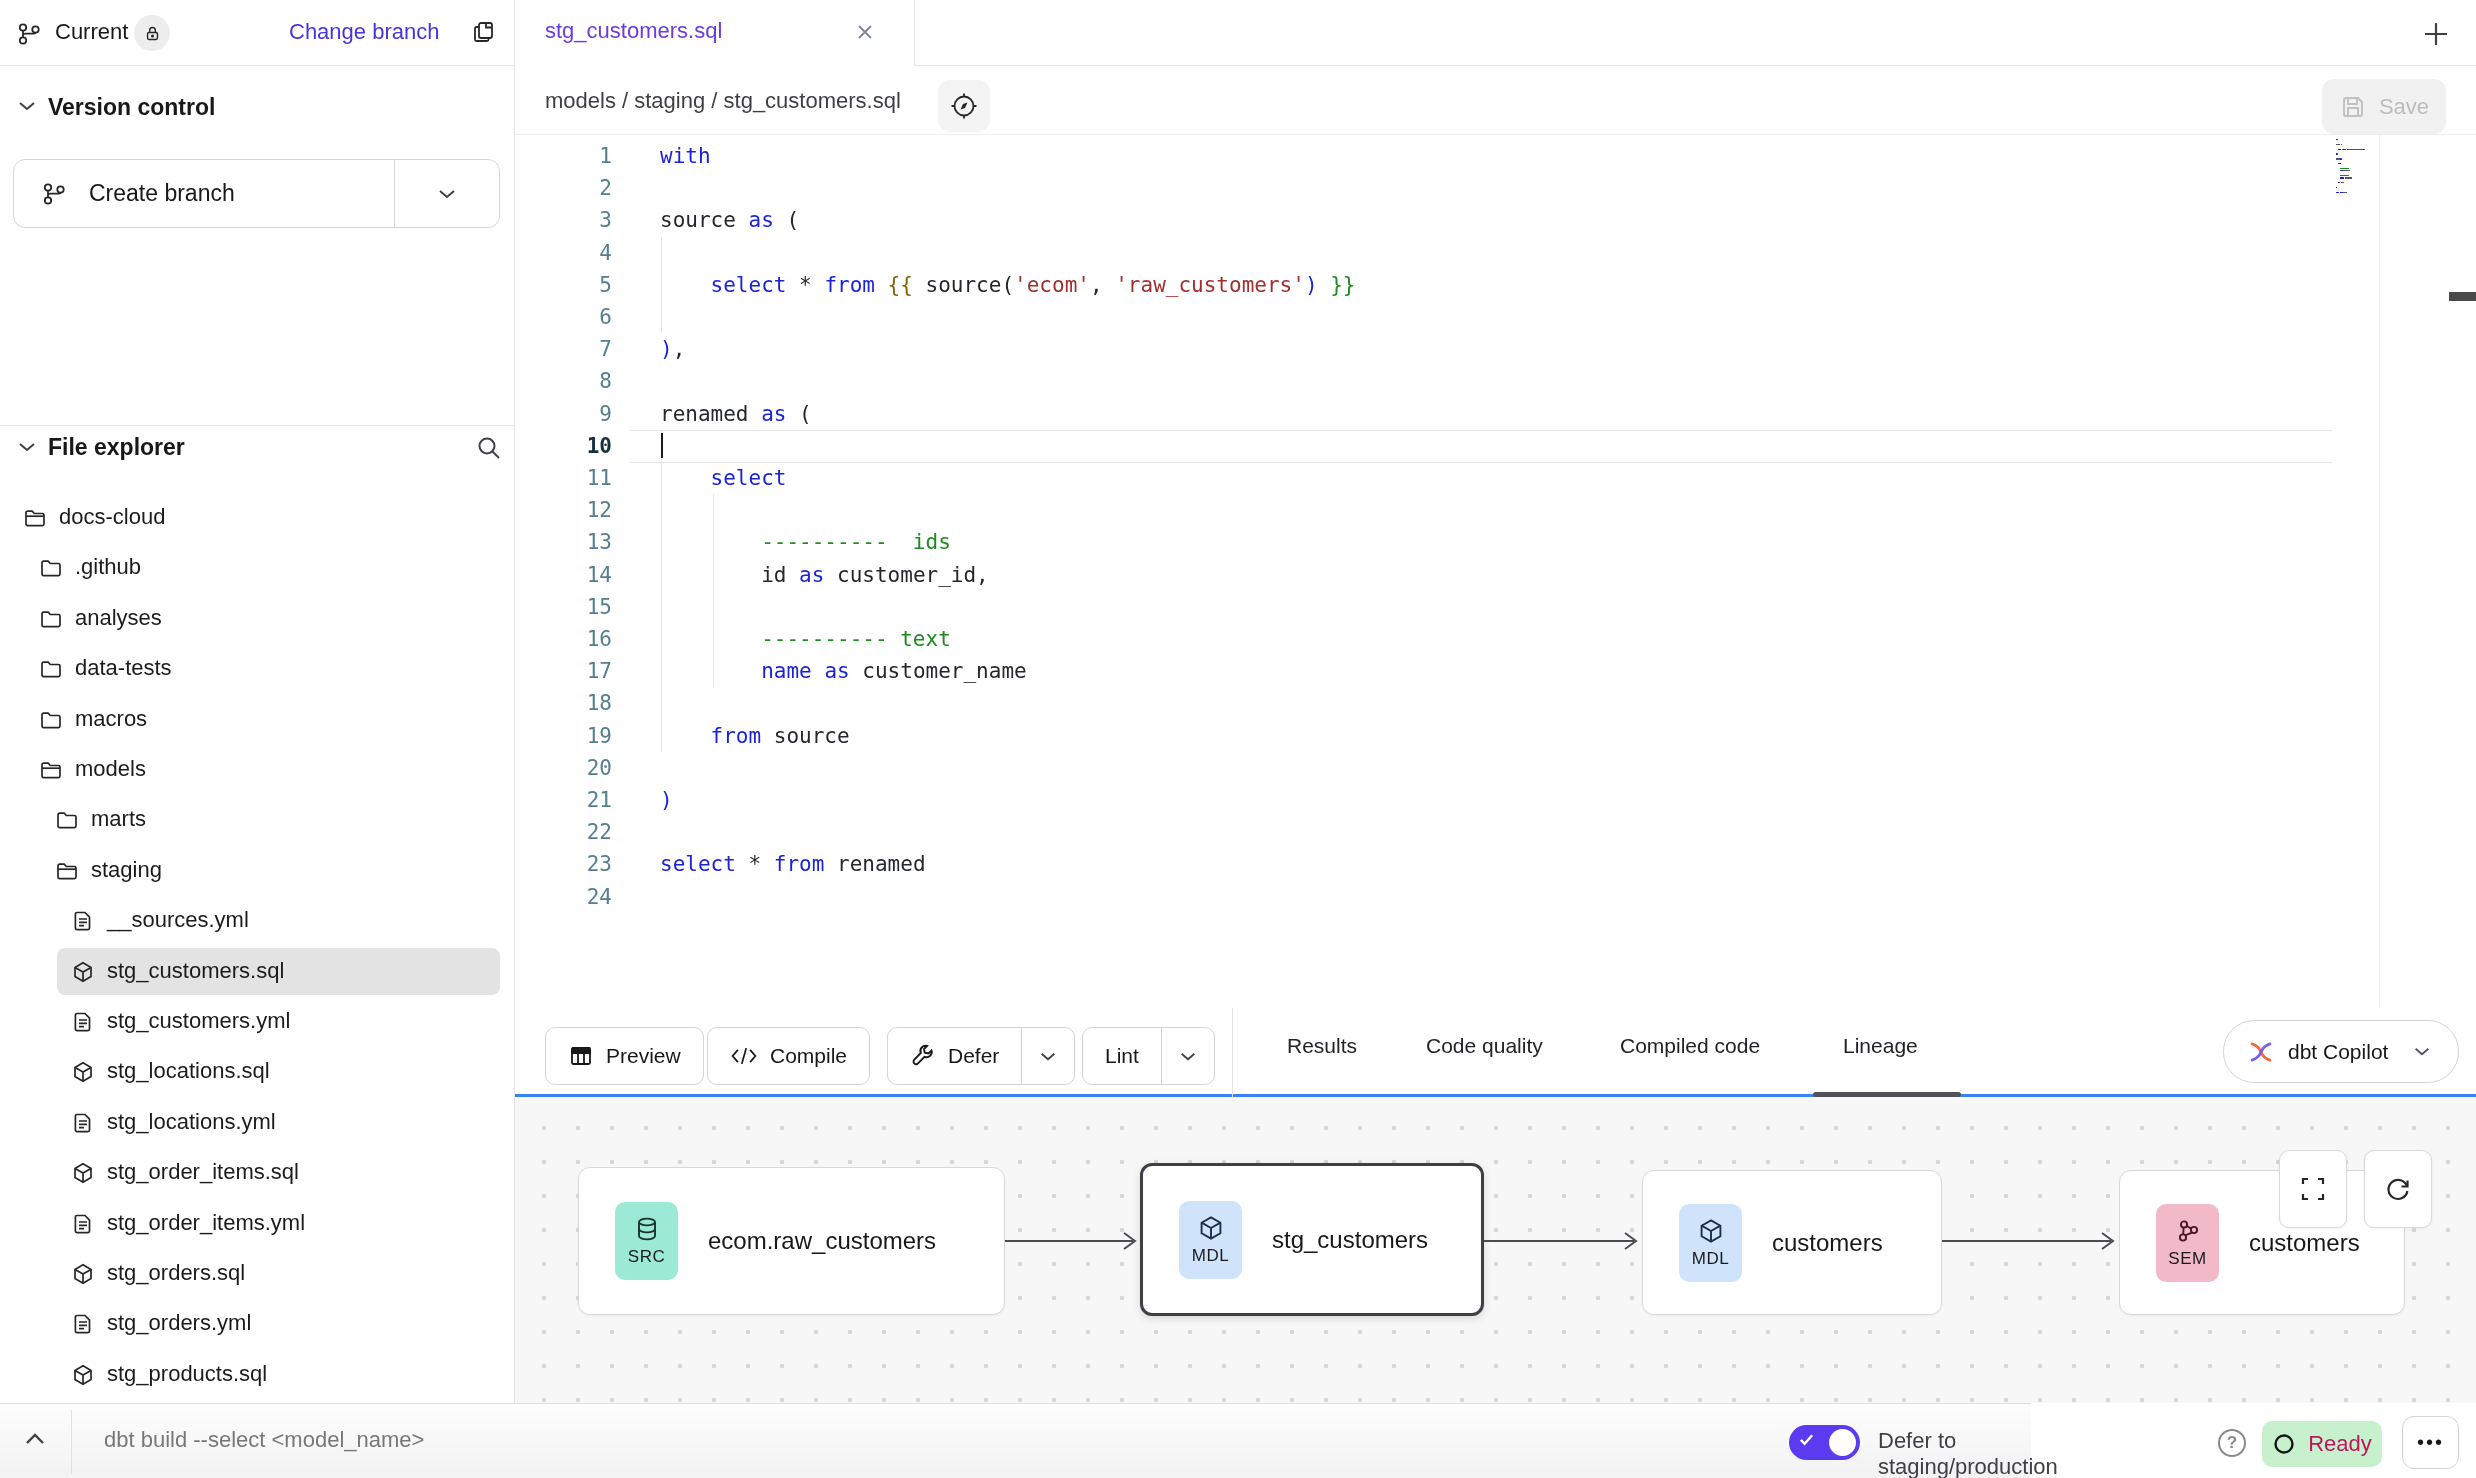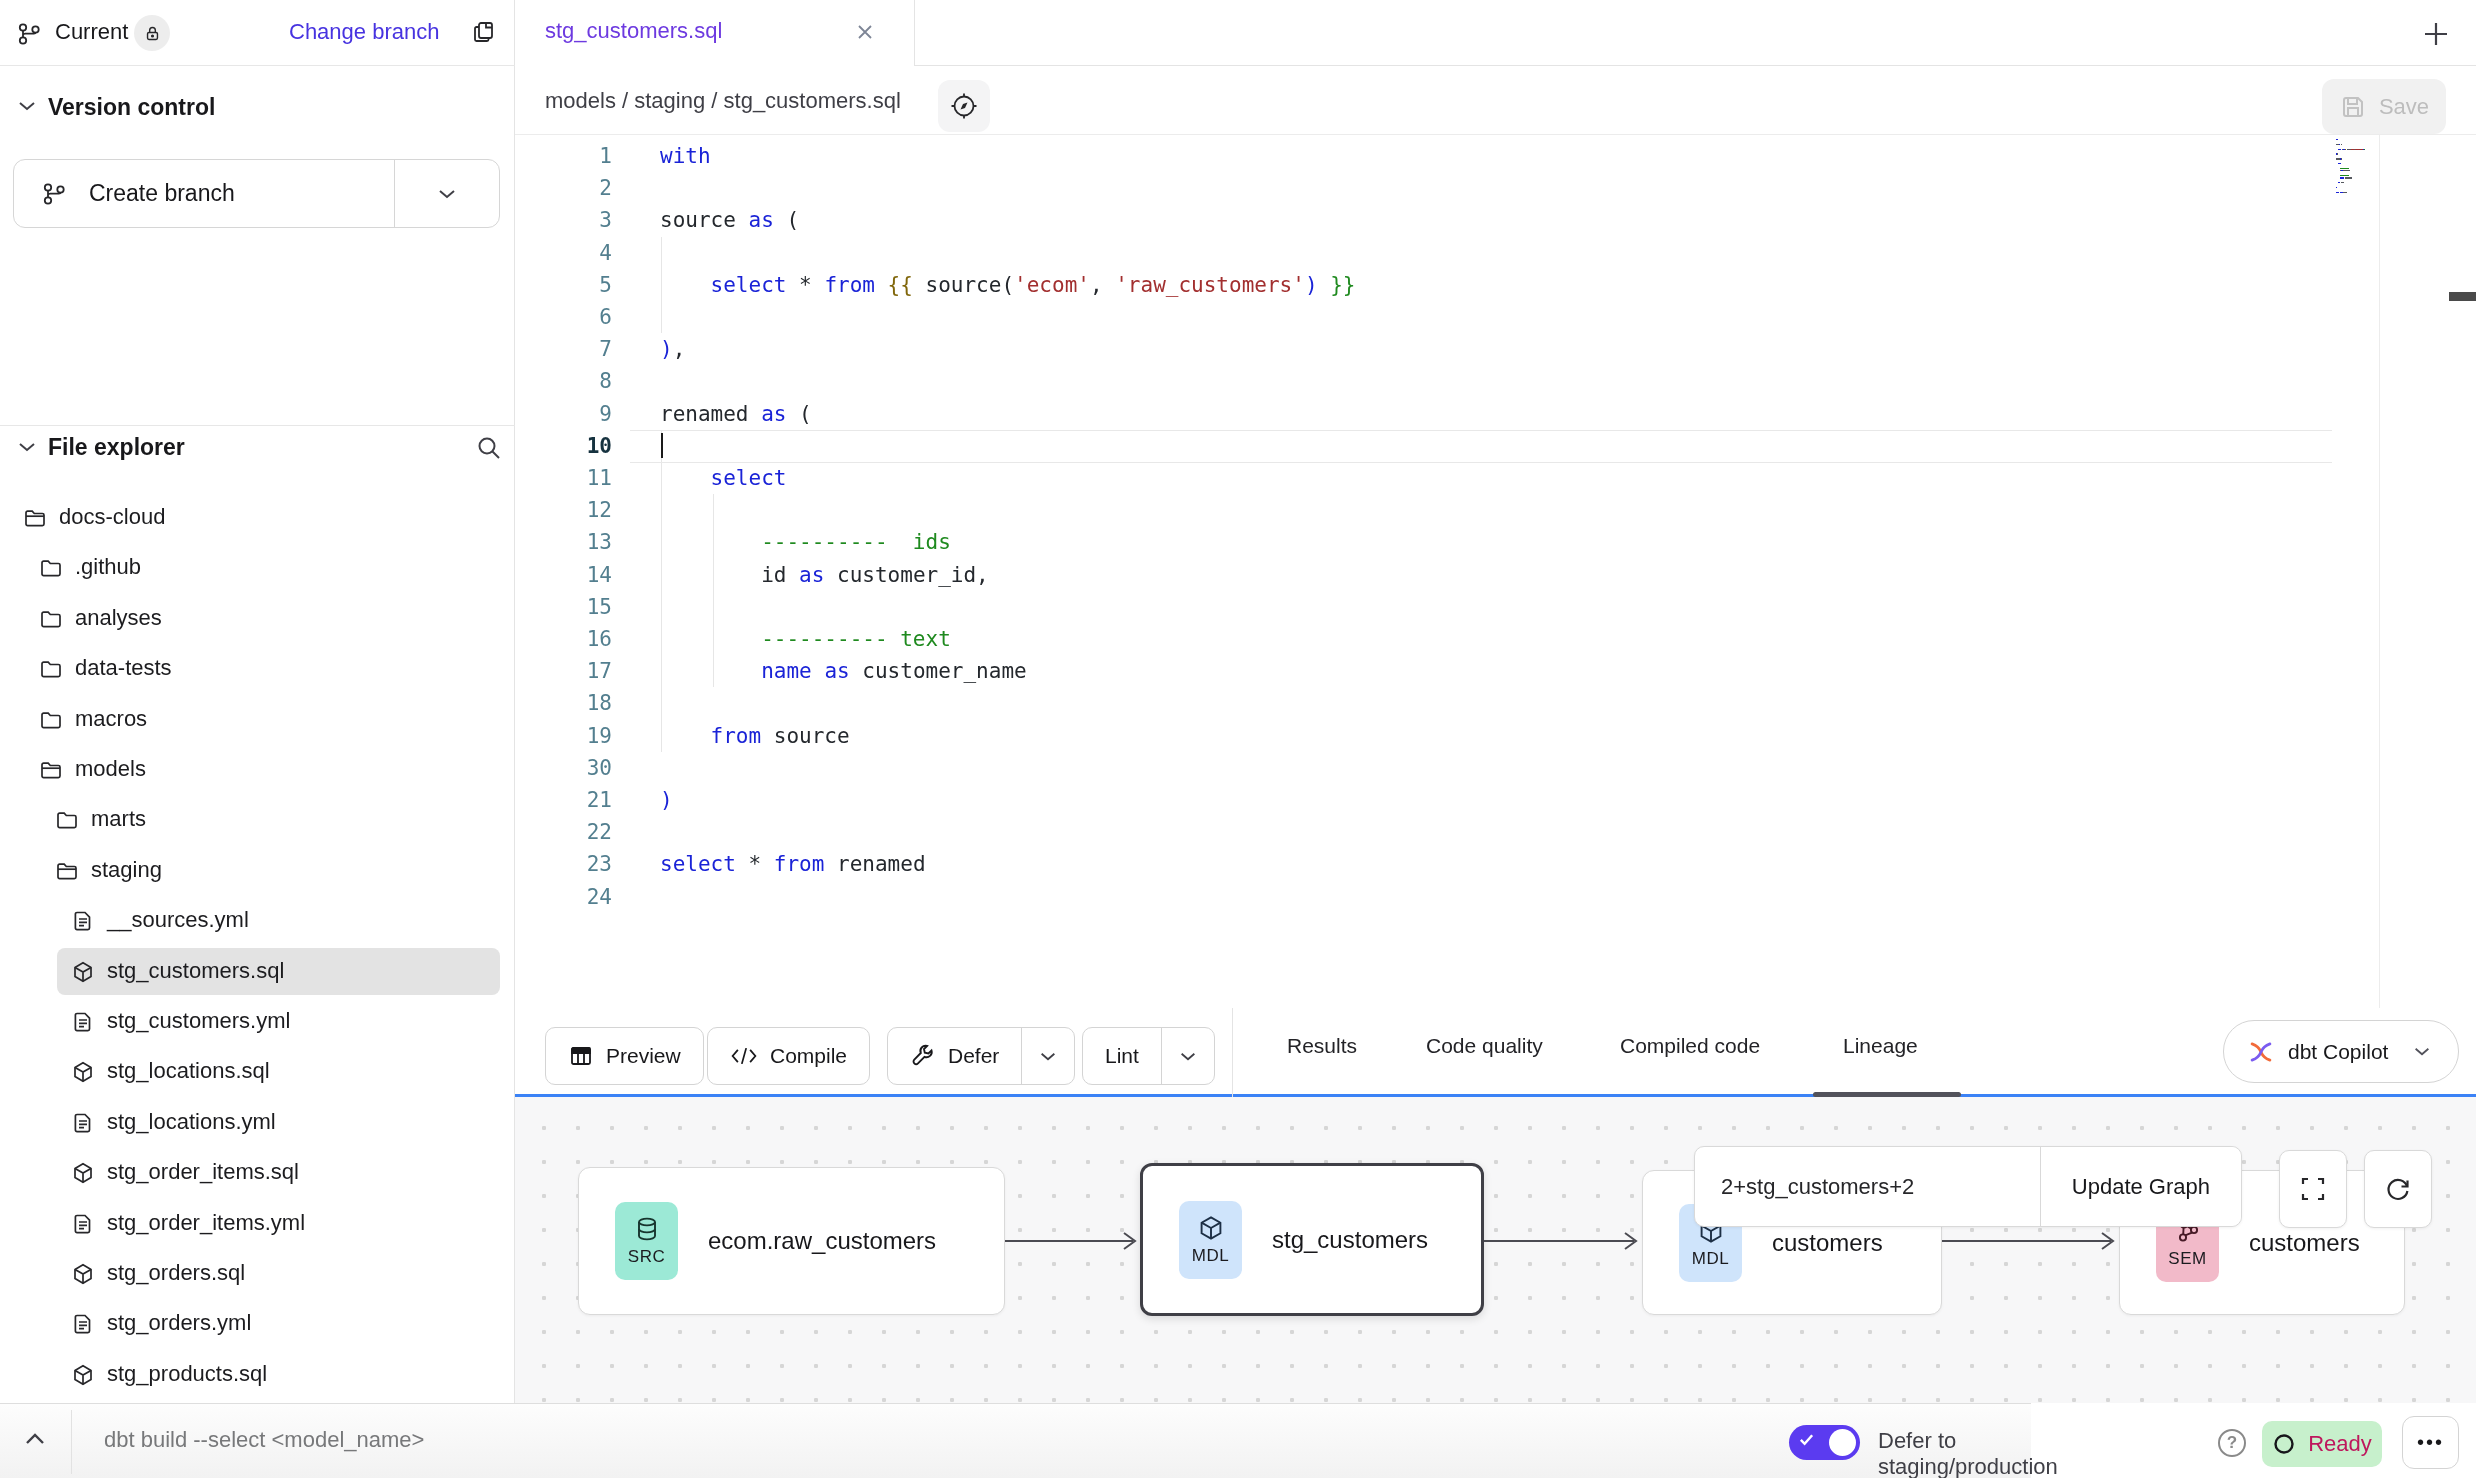--- a/index.html
+++ b/index.html
@@ -456,21 +456,21 @@
           <div class="gutter-num" style="top: 455.8px;">15</div>
           <div class="code-line" style="top: 455.8px;"></div>
           <div class="gutter-num" style="top: 488px;">16</div>
           <div class="code-line" style="top: 488px;"><span class="tk-txt">        </span><span class="tk-cmt">---------- text</span></div>
           <div class="gutter-num" style="top: 520.2px;">17</div>
           <div class="code-line" style="top: 520.2px;"><span class="tk-txt">        </span><span class="tk-kw">name</span><span class="tk-txt"> </span><span class="tk-kw">as</span><span class="tk-txt"> customer_name</span></div>
           <div class="gutter-num" style="top: 552.4px;">18</div>
           <div class="code-line" style="top: 552.4px;"></div>
           <div class="gutter-num" style="top: 584.6px;">19</div>
           <div class="code-line" style="top: 584.6px;"><span class="tk-txt">    </span><span class="tk-kw">from</span><span class="tk-txt"> source</span></div>
-          <div class="gutter-num" style="top: 616.8px;">30</div>
+          <div class="gutter-num" style="top: 616.8px;">20</div>
           <div class="code-line" style="top: 616.8px;"></div>
           <div class="gutter-num" style="top: 649px;">21</div>
           <div class="code-line" style="top: 649px;"><span class="tk-kw">)</span></div>
           <div class="gutter-num" style="top: 681.2px;">22</div>
           <div class="code-line" style="top: 681.2px;"></div>
           <div class="gutter-num" style="top: 713.4px;">23</div>
           <div class="code-line" style="top: 713.4px;"><span class="tk-kw">select</span><span class="tk-txt"> * </span><span class="tk-kw">from</span><span class="tk-txt"> renamed</span></div>
           <div class="gutter-num" style="top: 745.6px;">24</div>
           <div class="code-line" style="top: 745.6px;"></div>
         </div>
@@ -627,24 +627,20 @@
         </svg>
       <svg class="larrow" style="left:969px; width:160px;" viewBox="0 0 160 24" fill="none" stroke="#4b4b52" stroke-width="2">
           <path d="M0 12 H150"></path>
           <path d="M141 4 L152 12 L141 20"></path>
         </svg>
       <svg class="larrow" style="left:1427px; width:179px;" viewBox="0 0 179 24" fill="none" stroke="#4b4b52" stroke-width="2">
           <path d="M0 12 H169"></path>
           <path d="M160 4 L171 12 L160 20"></path>
         </svg>
 
-      <div class="graph-ctl">
-        <input class="graph-input" value="2+stg_customers+2" style="">
-        <button class="update-graph">Update Graph</button>
-      </div>
       <button class="sq-btn expand-btn">
         <svg width="28" height="28" viewBox="0 0 28 28" fill="none" stroke="#27272a" stroke-width="2.2">
           <path d="M4 9 V4 H9 M19 4 H24 V9 M24 19 V24 H19 M9 24 H4 V19"></path>
         </svg>
       </button>
       <button class="sq-btn refresh-btn">
         <svg width="30" height="30" viewBox="0 0 30 30" fill="none" stroke="#27272a" stroke-width="2.2">
           <path d="M24.5 6.5 V12.5 H18.5"></path>
           <path d="M24 12.3 A9.5 9.5 0 1 0 24.4 17"></path>
         </svg>

